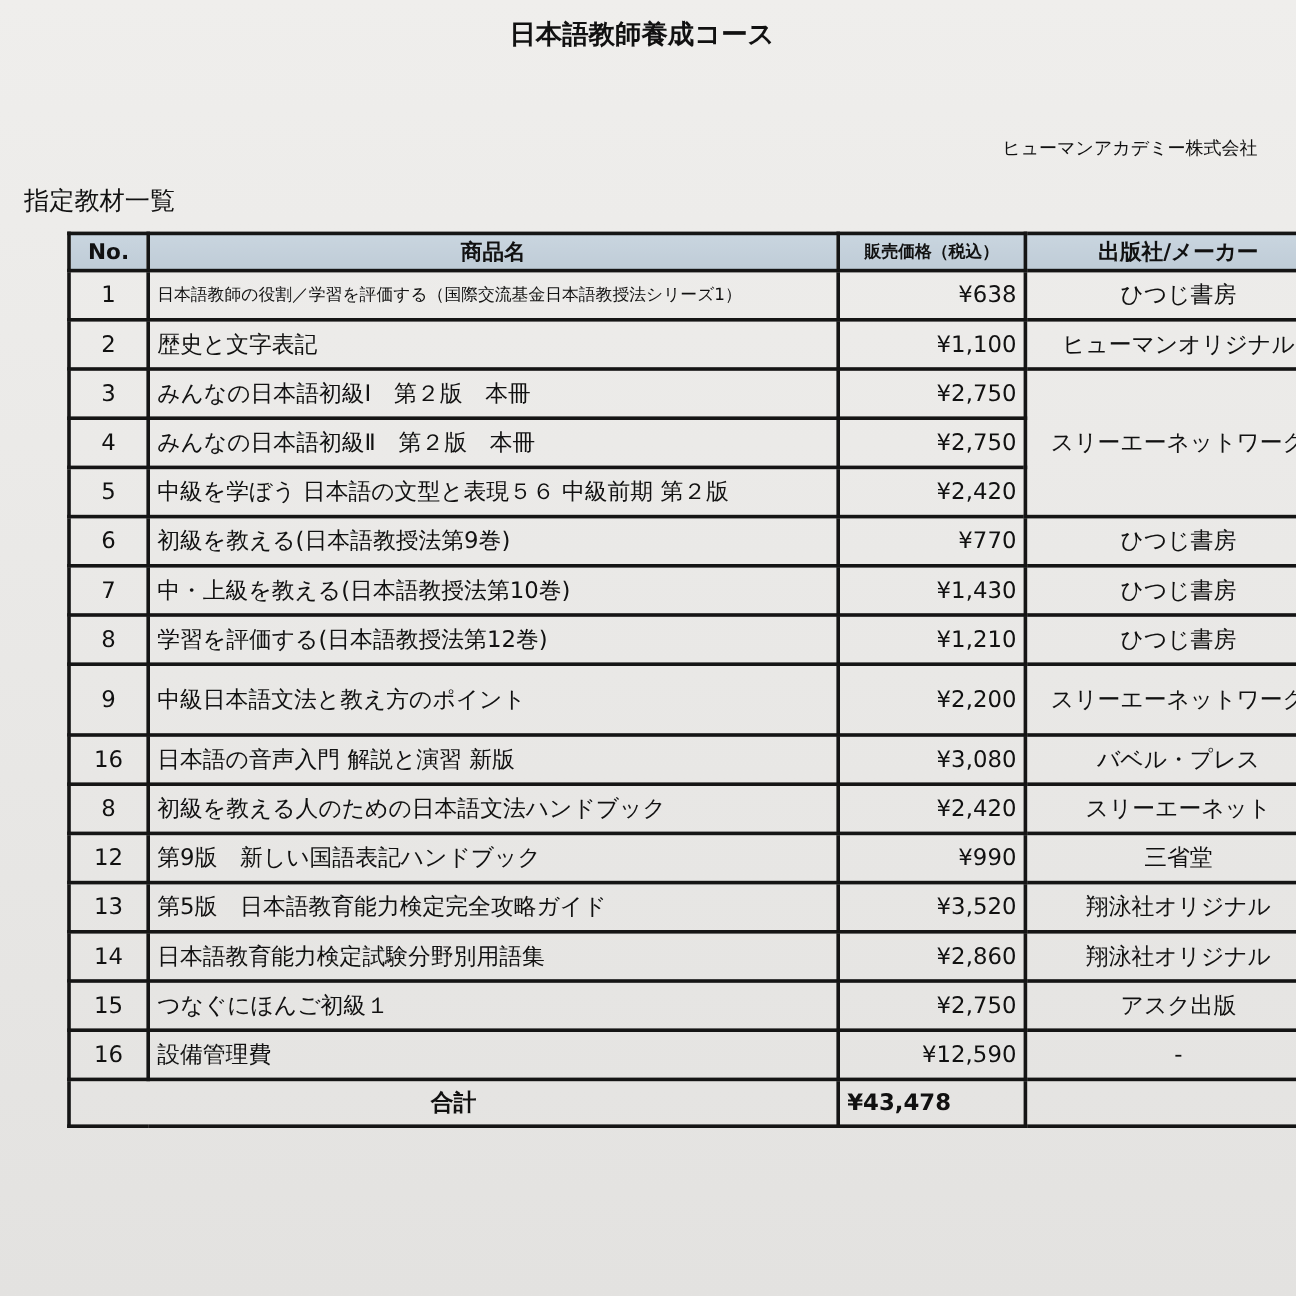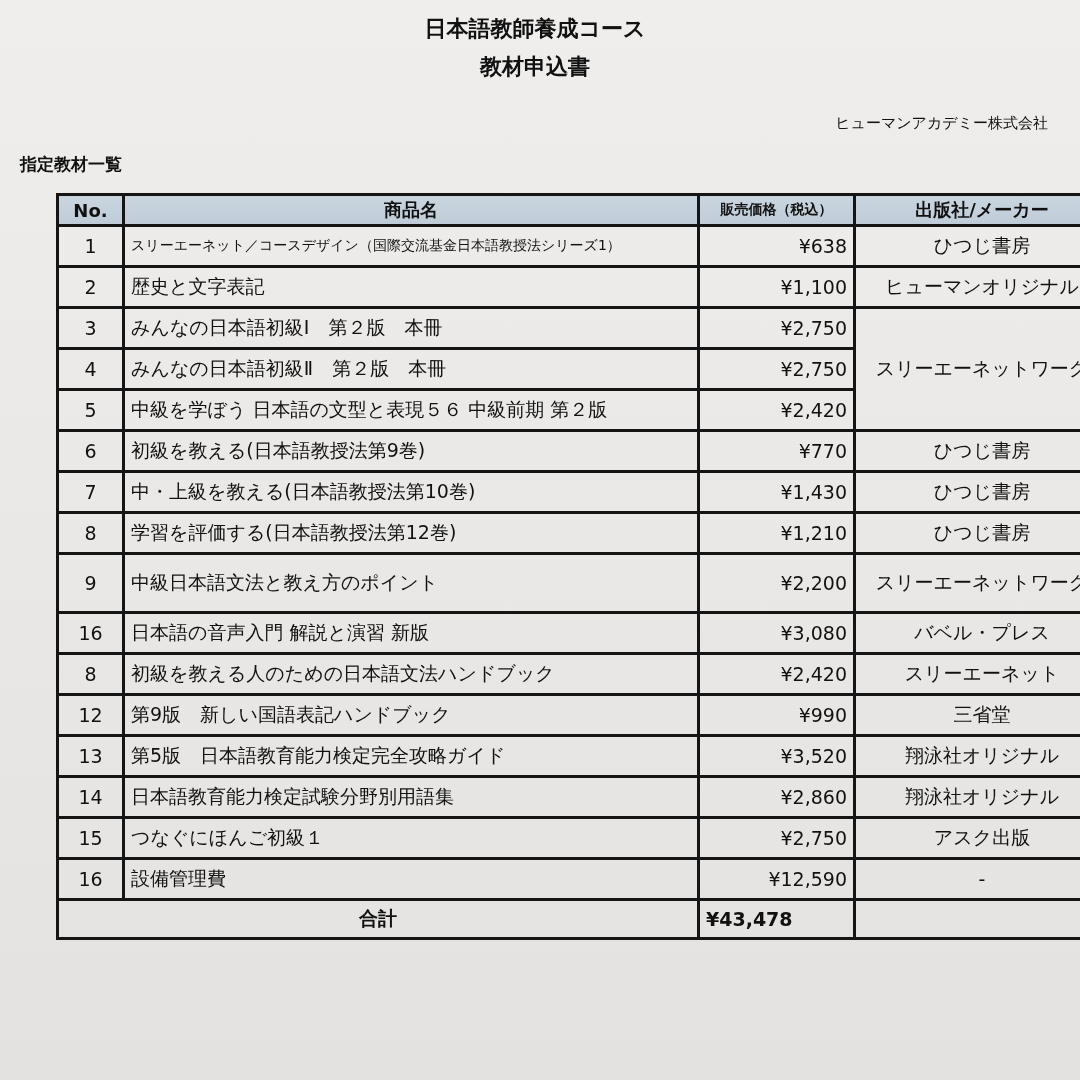--- a/index.html
+++ b/index.html
@@ -24,21 +24,21 @@
     .title2 {
       position: absolute; top: 52px; left: 0; width: 1070px; text-align: center;
       font-size: 22px; font-weight: bold;
     }
     .company {
       position: absolute; top: 114px; right: 32px;
       font-size: 15px; font-weight: normal;
     }
     .section {
       position: absolute; top: 153px; left: 20px;
-      font-size: 17px; font-weight: bold;
+      font-size: 21px; font-weight: normal;
     }
     table.materials {
       position: absolute; left: 10px; top: 193px;
       width: 1052px;
       border-collapse: collapse;
       table-layout: fixed;
       margin-left: 46px;
     }
     table.materials th, table.materials td {
       border: 3px solid #151515;
@@ -63,21 +63,20 @@
     td.total-label { text-align: center; font-size: 18px; }
     td.total-price { padding-right: 4px; font-size: 20px; }
   </style>
 </head>
 <body>
 
 <div class="paper">
   <div class="ghost" style="top:20px;left:20px;"></div>
 
   <div class="title1">日本語教師養成コース</div>
-  <div class="title2">教材申込書</div>
   <div class="company">ヒューマンアカデミー株式会社</div>
   <div class="section">指定教材一覧</div>
 
   <table class="materials">
     <colgroup>
       <col style="width:66px">
       <col style="width:575px">
       <col style="width:156px">
       <col style="width:255px">
     </colgroup>
@@ -85,21 +84,21 @@
       <tr>
         <th>No.</th>
         <th>商品名</th>
         <th class="price-h">販売価格（税込）</th>
         <th>出版社/メーカー</th>
       </tr>
     </thead>
     <tbody>
       <tr>
         <td class="no">1</td>
-        <td class="name small">スリーエーネット／コースデザイン（国際交流基金日本語教授法シリーズ1）</td>
+        <td class="name small">日本語教師の役割／学習を評価する（国際交流基金日本語教授法シリーズ1）</td>
         <td class="price">¥638</td>
         <td class="pub">ひつじ書房</td>
       </tr>
       <tr>
         <td class="no">2</td>
         <td class="name">歴史と文字表記</td>
         <td class="price">¥1,100</td>
         <td class="pub">ヒューマンオリジナル</td>
       </tr>
       <tr>

